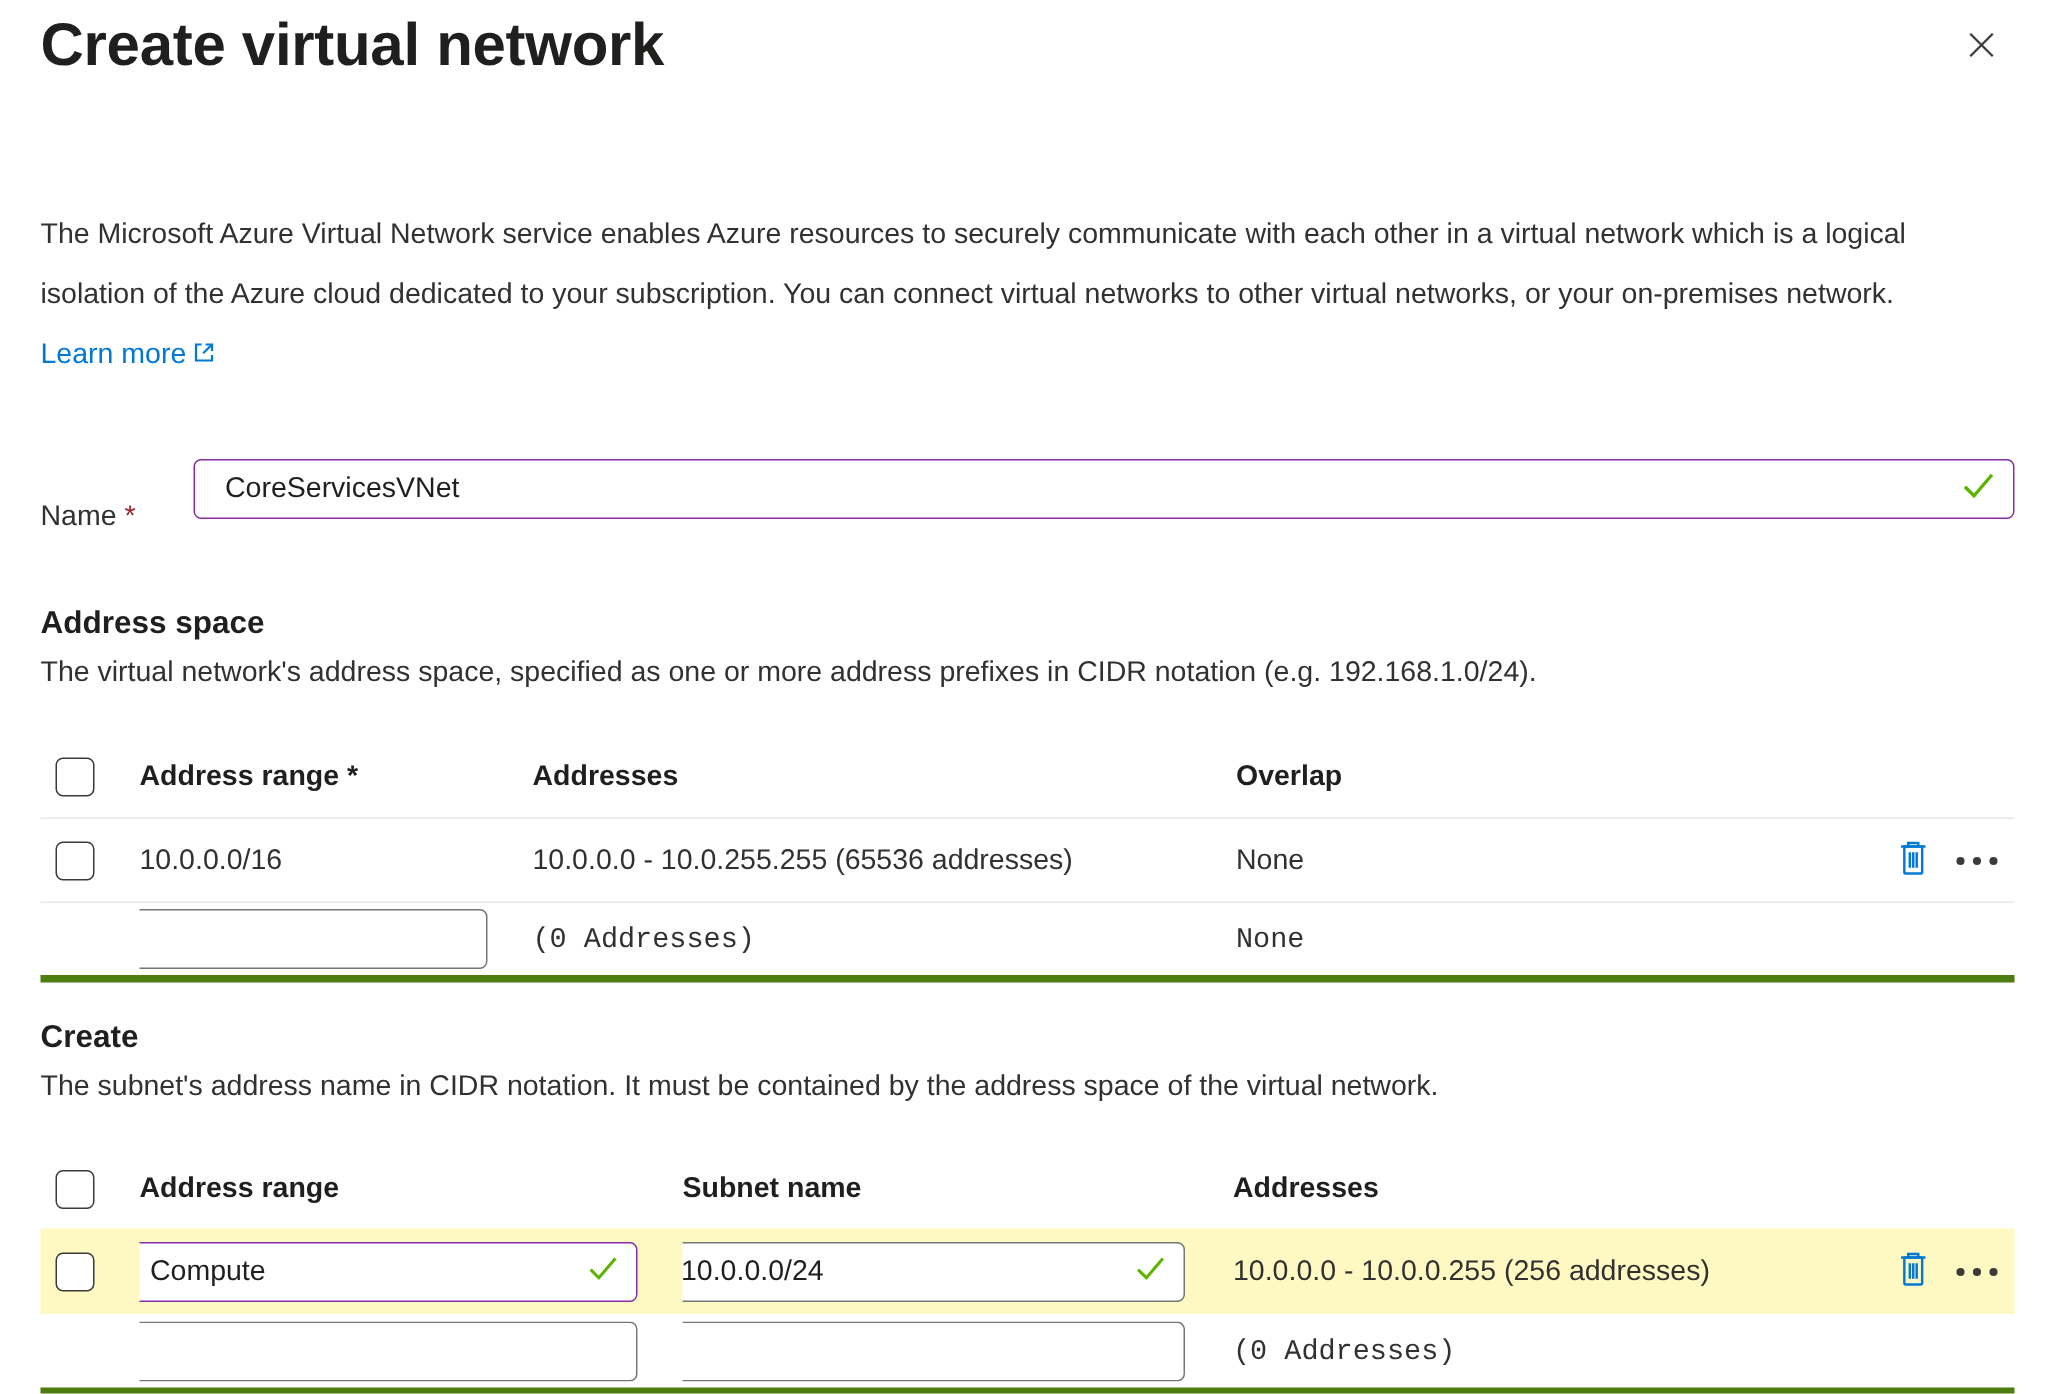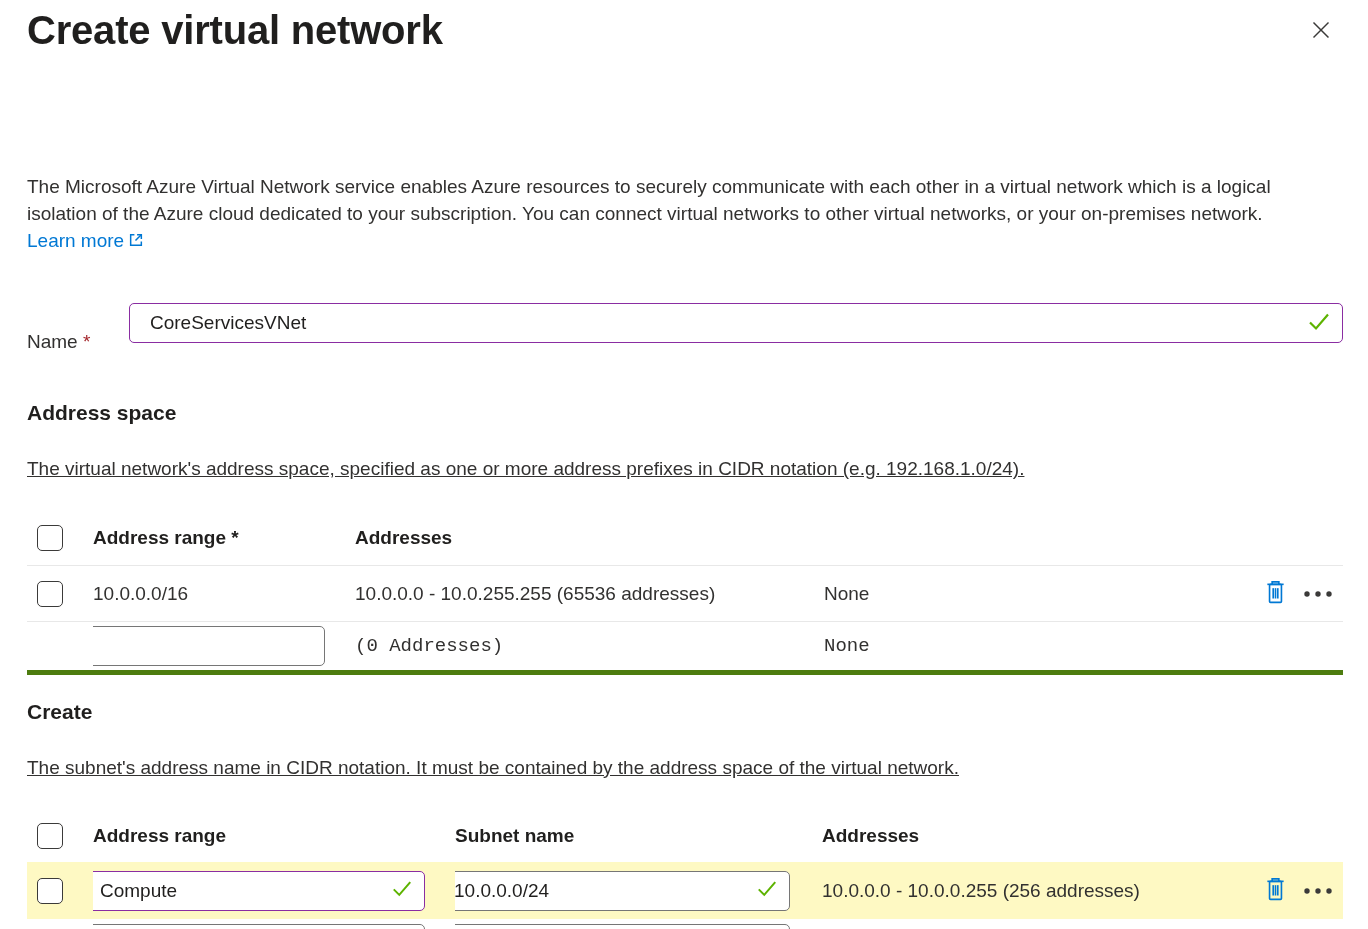--- a/index.html
+++ b/index.html
@@ -14,41 +14,41 @@
   
   .panel-header { position: relative; }
   .page-title { font-size: 40px; font-weight: bold; color: #201f1e; letter-spacing: -0.2px; }
   .close-btn {
     position: absolute; top: 6px; right: 5px;
     width: 34px; height: 34px; border: none; background: transparent; cursor: pointer;
     display: flex; align-items: center; justify-content: center;
   }
 
   
-  .intro { margin-top: 120px; width: 1318px; line-height: 27px; }
+  .intro { margin-top: 84px; width: 1318px; line-height: 40px; }
   .learn-more { color: #0078d4; text-decoration: none; cursor: pointer; white-space: nowrap; }
   .learn-more svg { margin-left: 4px; vertical-align: -1px; }
 
   
   .name-row { margin-top: 39px; display: flex; align-items: center; }
   .name-label { width: 102px; flex: none; margin-top: 38px; }
   .req { color: #a4262c; }
   .input-wrap { position: relative; display: flex; align-items: center; }
   .input-wrap input {
     width: 100%; height: 40px; border: 1.5px solid #8a8886; border-radius: 5px;
     padding: 0 44px 0 12px; font: inherit; color: #201f1e; background: #fff; outline: none;
   }
   .input-wrap.focused input { border-color: #8a2da2; padding-left: 20px; }
   .input-wrap.plain input { padding-right: 12px; border-width: 1px; border-color: #767676; }
   .input-wrap .check { position: absolute; right: 12px; pointer-events: none; }
   .name-input-wrap { flex: 1; }
 
   
   .section-heading { margin-top: 48px; font-size: 21px; font-weight: bold; color: #201f1e; }
-  .section-desc { margin-top: 28px; line-height: 31px; text-decoration: underline; }
+  .section-desc { margin-top: 5px; line-height: 31px; }
 
   
   .grid-table { margin-top: 27px; width: 1316px; }
   .grid-row { display: grid; align-items: center; }
   .t1 .grid-row { grid-template-columns: 66px 262px 469px 399px 120px; }
   .t2 .grid-row { grid-template-columns: 66px 362px 367px 401px 120px; }
   .head-row { height: 54px; font-weight: bold; color: #201f1e; }
   .data-row { height: 56px; border-top: 1px solid #e8e8e8; }
   .new-row { height: 54px; border-top: 1px solid #e8e8e8; border-bottom: 5px solid #4d7c0f; font-family: Liberation Mono, monospace; }
   .t2 .head-row { height: 52px; }
@@ -114,20 +114,21 @@
   <h2 class="section-heading">Address space</h2>
   <p class="section-desc">The virtual network's address space, specified as one or more address prefixes in CIDR notation (e.g. 192.168.1.0/24).</p>
 
   <div class="grid-table t1">
     <div class="grid-row head-row">
       <div class="cb-cell">
           <div class="checkbox"></div>
         </div>
       <div class="cell">Address range *</div>
       <div class="cell">Addresses</div>
+      <div class="cell">Overlap</div>
       <div></div>
     </div>
     <div class="grid-row data-row">
       <div class="cb-cell">
           <div class="checkbox"></div>
         </div>
       <div class="cell">10.0.0.0/16</div>
       <div class="cell">10.0.0.0 - 10.0.255.255 (65536 addresses)</div>
       <div class="cell">None</div>
       <div class="actions">

